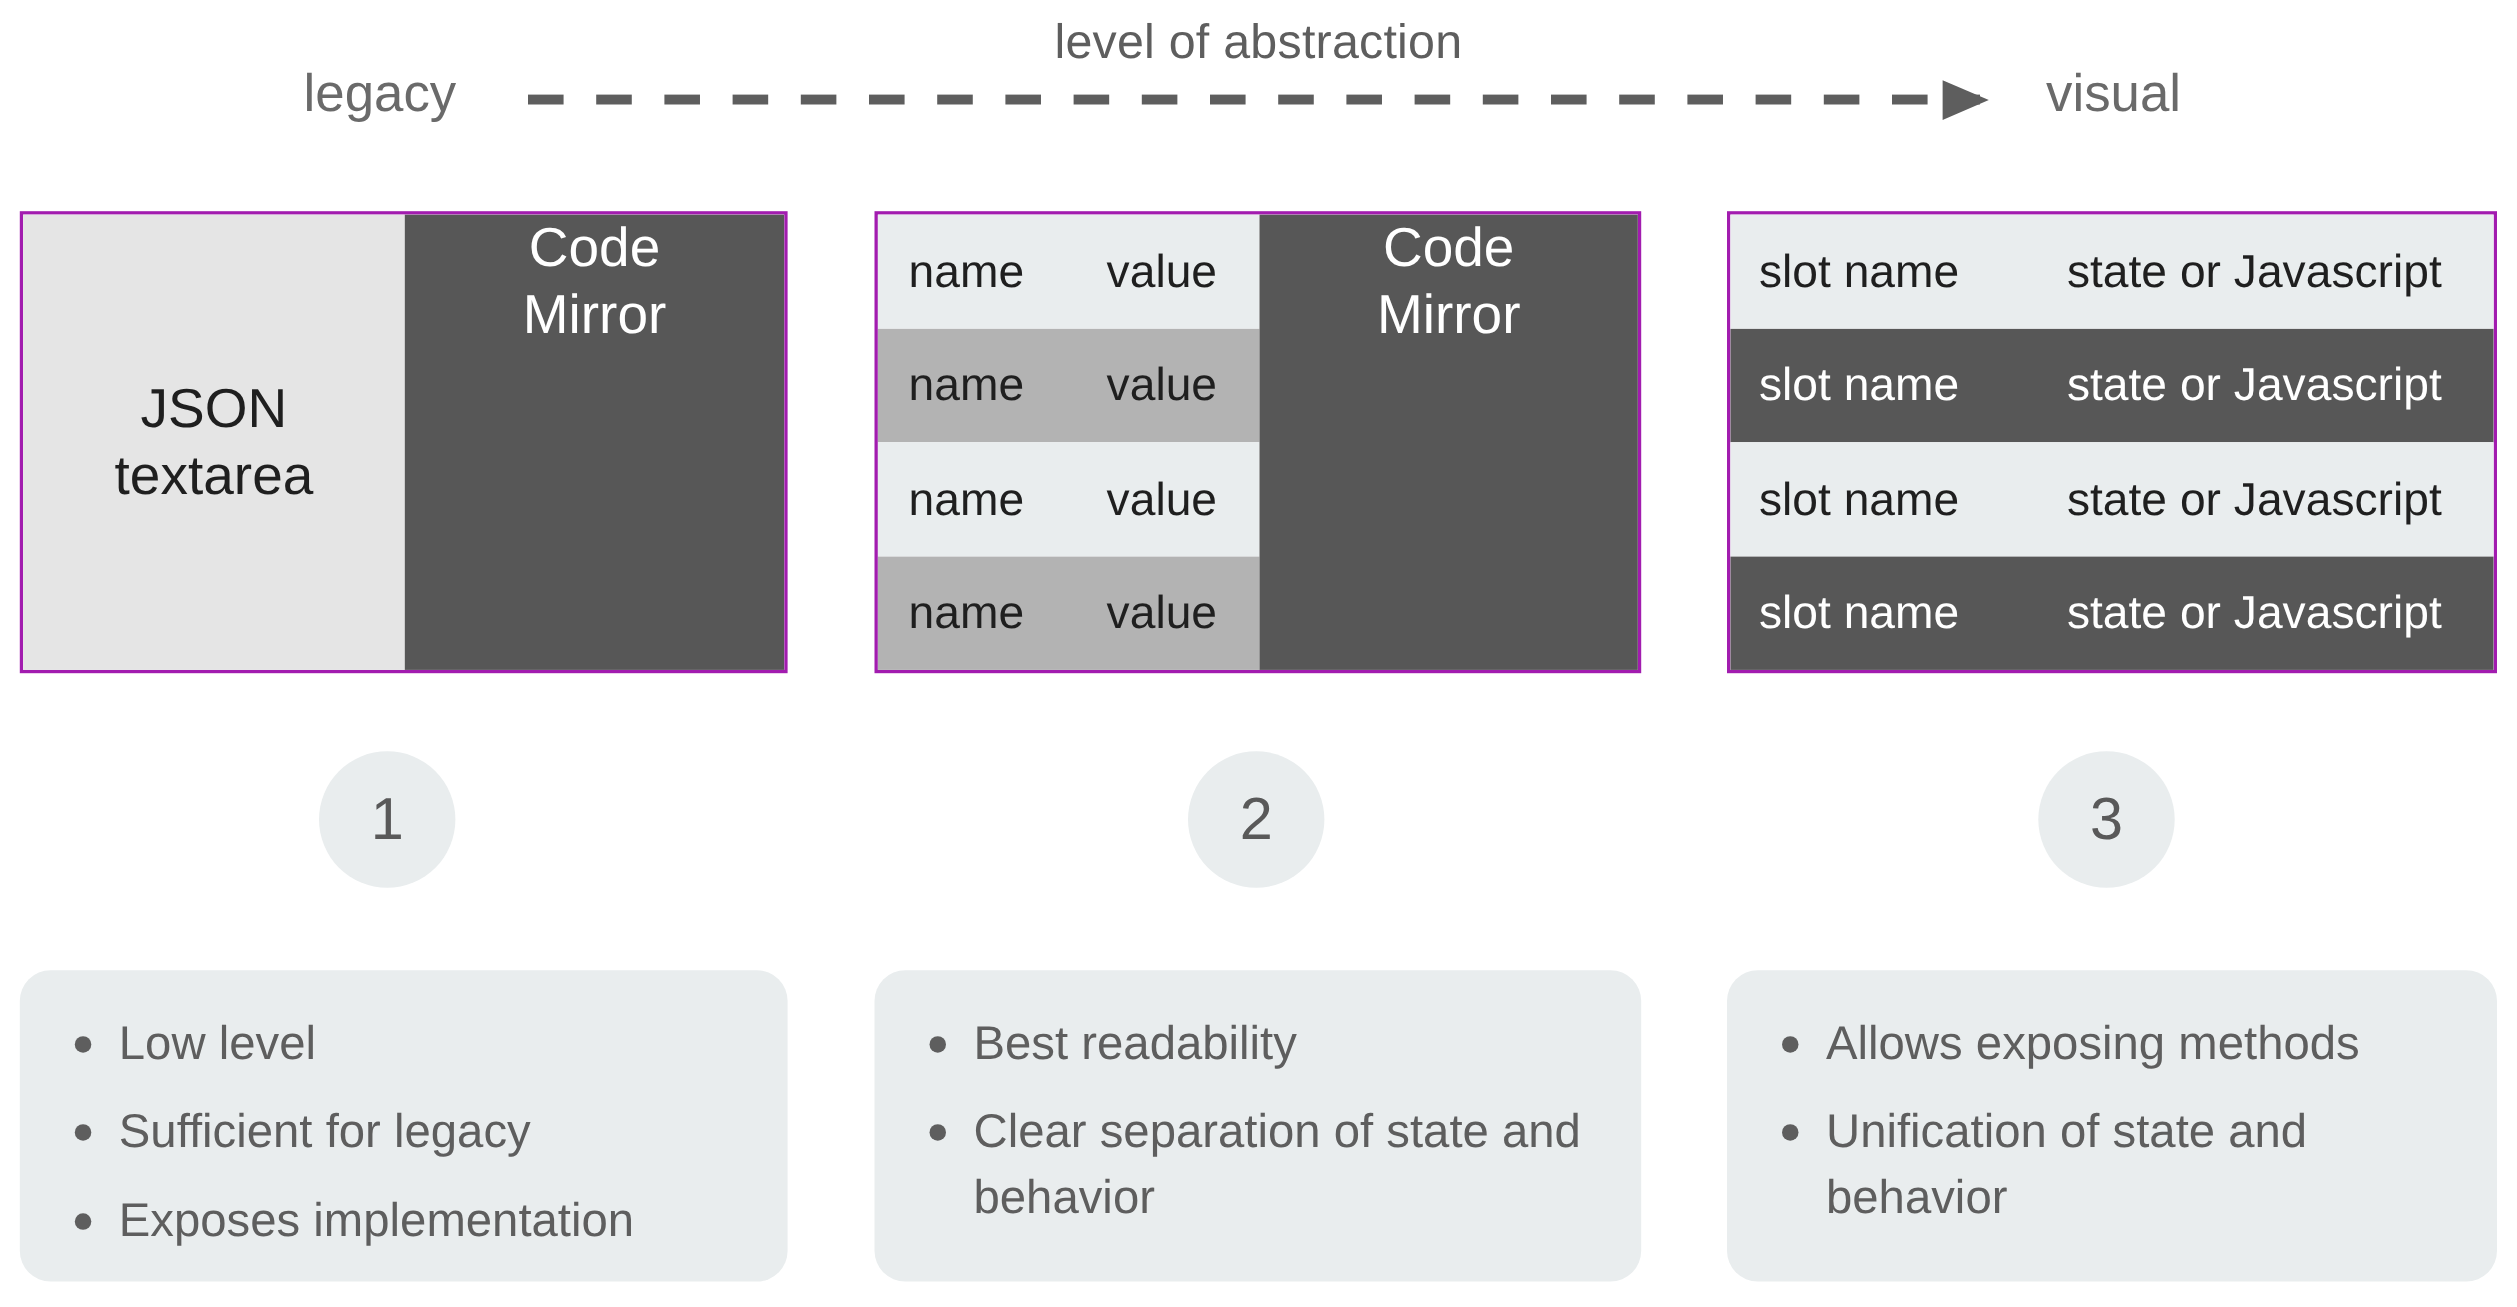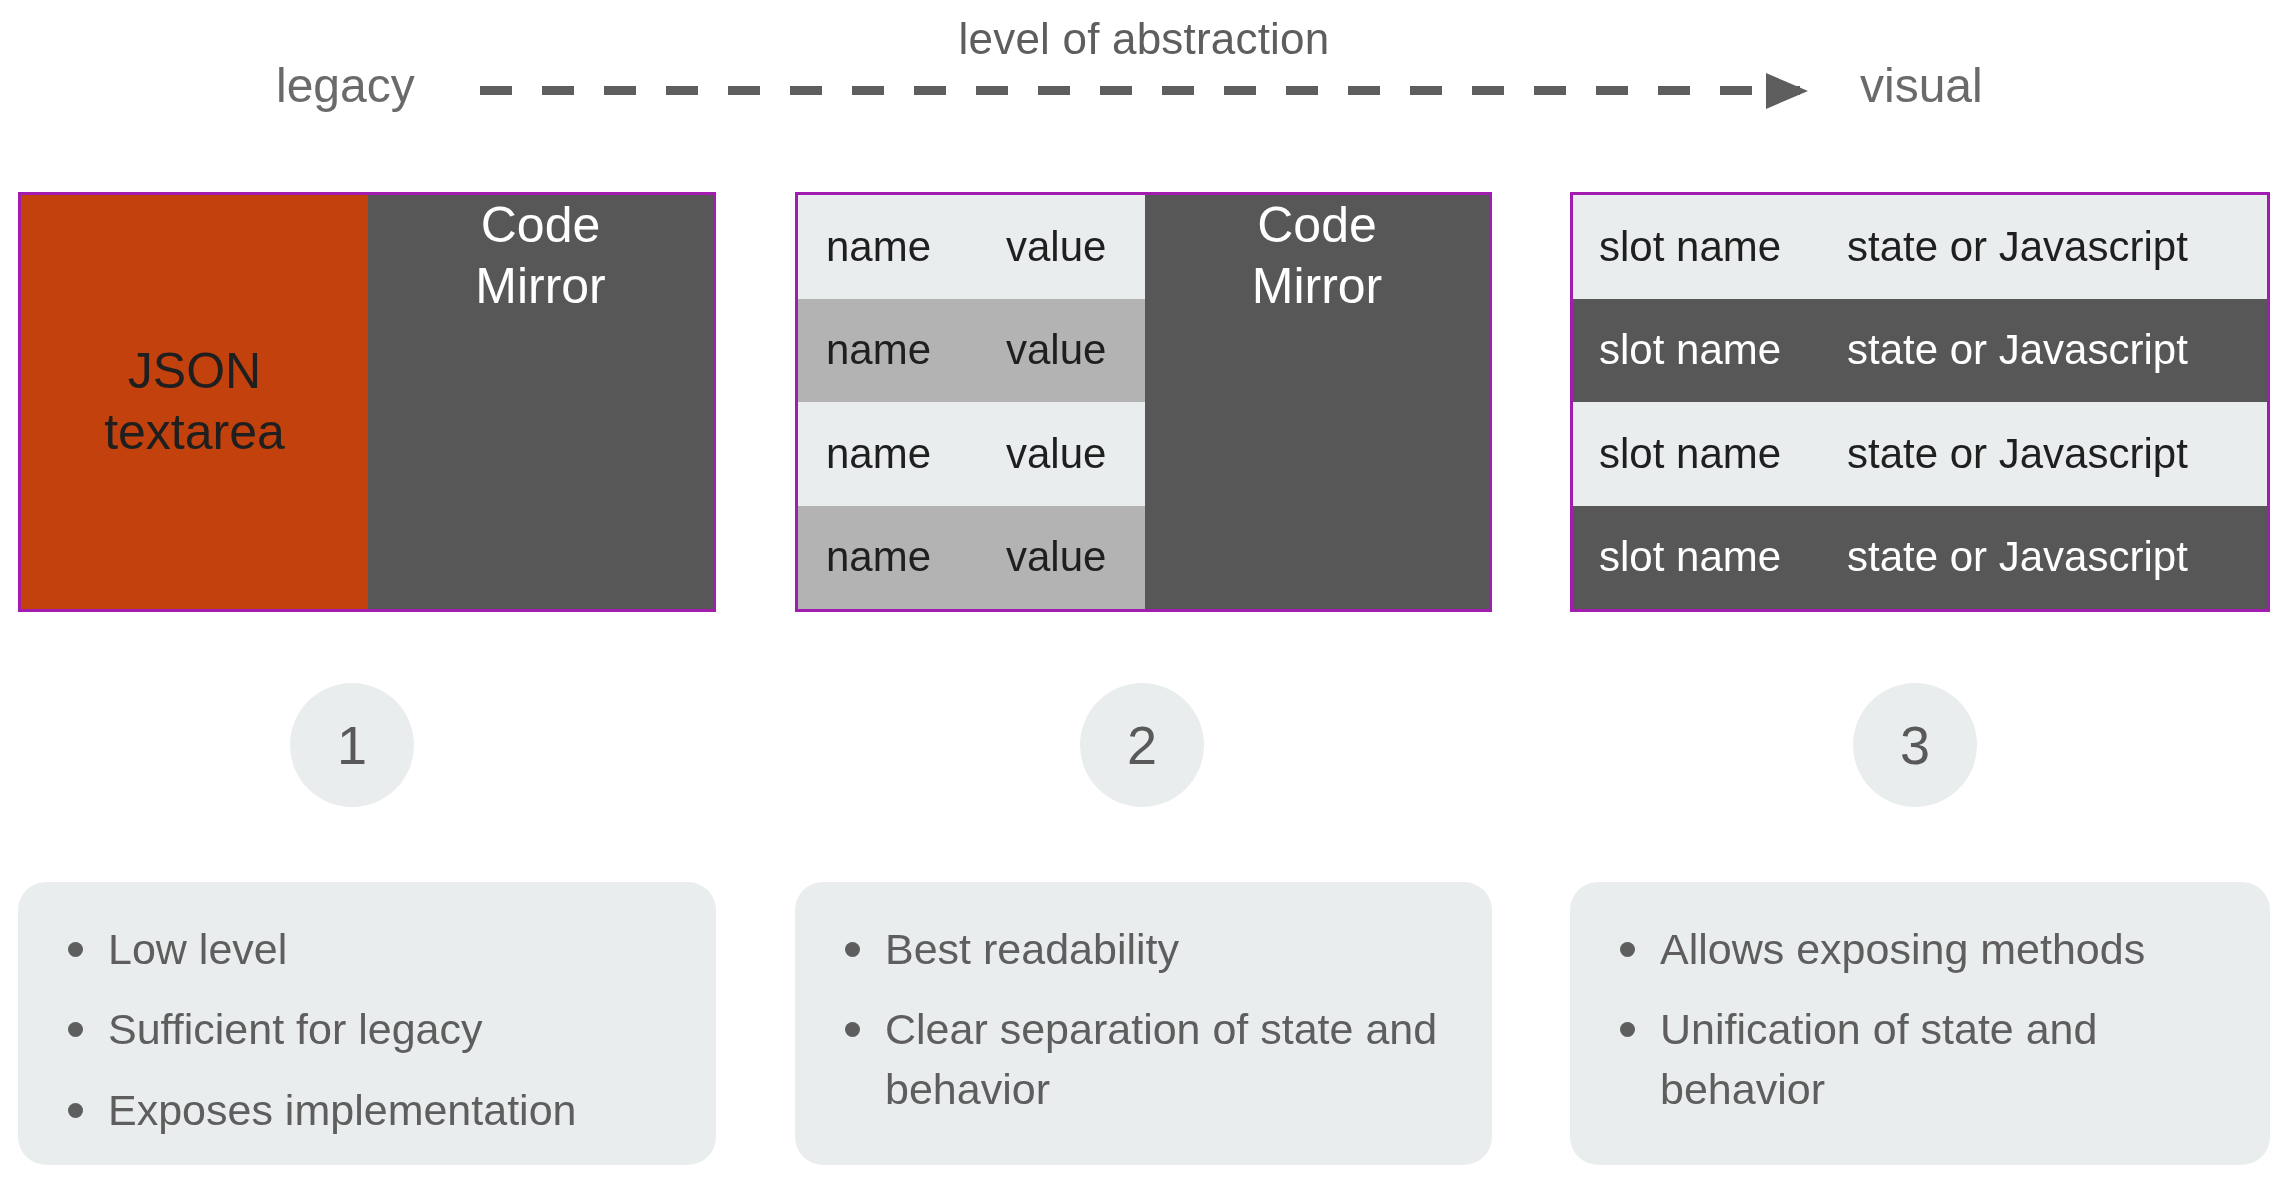--- a/index.html
+++ b/index.html
@@ -84,21 +84,21 @@
   #panel-1 { left: 18px;   width: 698px; }
   #panel-2 { left: 795px;  width: 697px; }
   #panel-3 { left: 1570px; width: 700px; }
 
   .panel-split {
     position: absolute;
     inset: 0;
     display: flex;
   }
   .pane-light {
-    background: #c2410c;
+    background: #e5e5e5;
     display: flex;
     align-items: center;
     justify-content: center;
   }
   .pane-dark {
     background: #575757;
     display: flex;
     align-items: flex-start;
     justify-content: center;
   }
@@ -140,20 +140,21 @@
     display: flex;
     flex-direction: column;
   }
   .slot-row {
     flex: 1;
     display: flex;
     align-items: center;
     padding-left: 26px;
     box-sizing: border-box;
     font-size: 42px;
+    gap: 32px;
   }
   .slot-row.light { background: #e9edee; color: #1f1f1f; }
   .slot-row.dark  { background: #575757; color: #ffffff; }
   .slot-name  { width: 248px; }
   .slot-value { }
 
   
   .step-circle {
     position: absolute;
     top: 683px;

